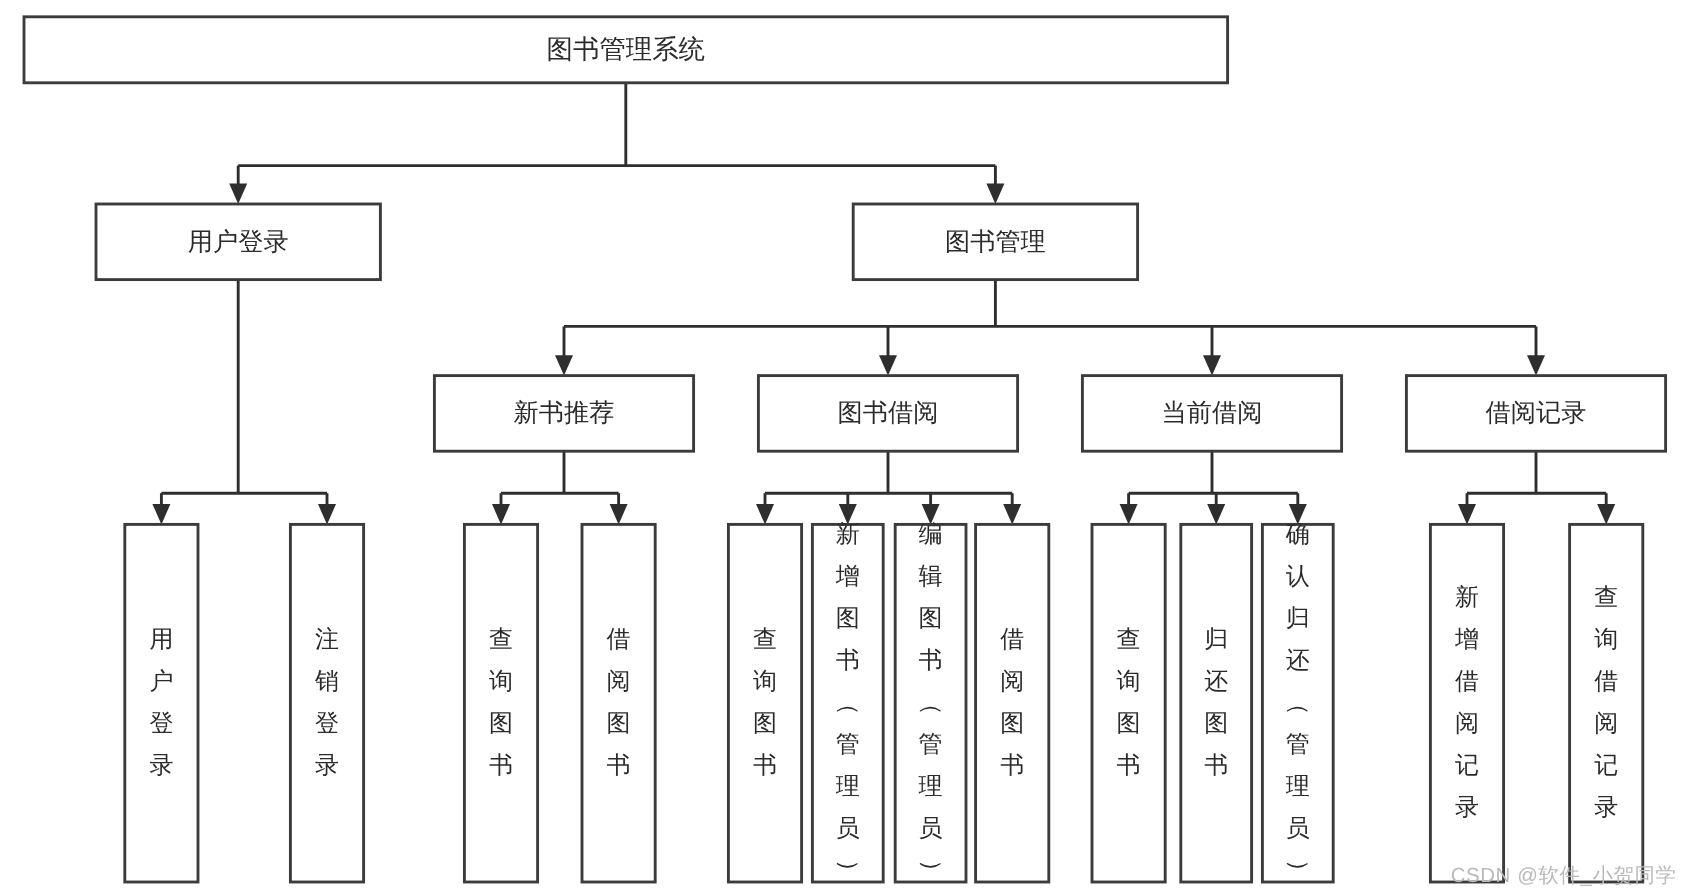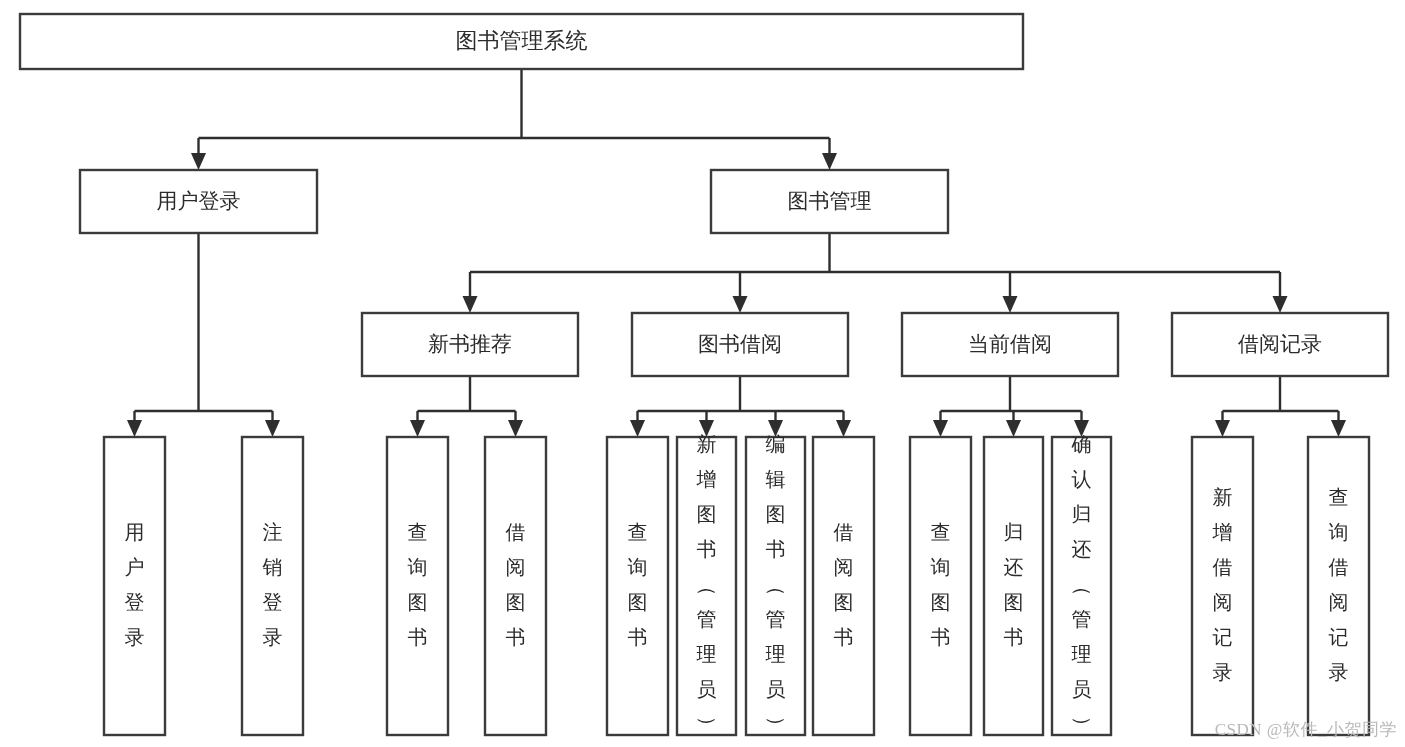--- a/index.html
+++ b/index.html
@@ -57,21 +57,21 @@
     fill: #2b2b2b;
     font-family: "Liberation Sans", "DejaVu Sans", sans-serif;
     font-size: 20px;
     text-anchor: middle;
     dominant-baseline: middle;
   }
   .watermark {
     position: absolute;
     right: 8px;
     bottom: 6px;
-    font-family: Liberation Serif, serif;
+    font-family: Liberation Sans, sans-serif;
     font-size: 17px;
     color: #b9b9b9;
     letter-spacing: 0.5px;
     white-space: nowrap;
     user-select: none;
   }
 </style>
 </head>
 <body>
 

